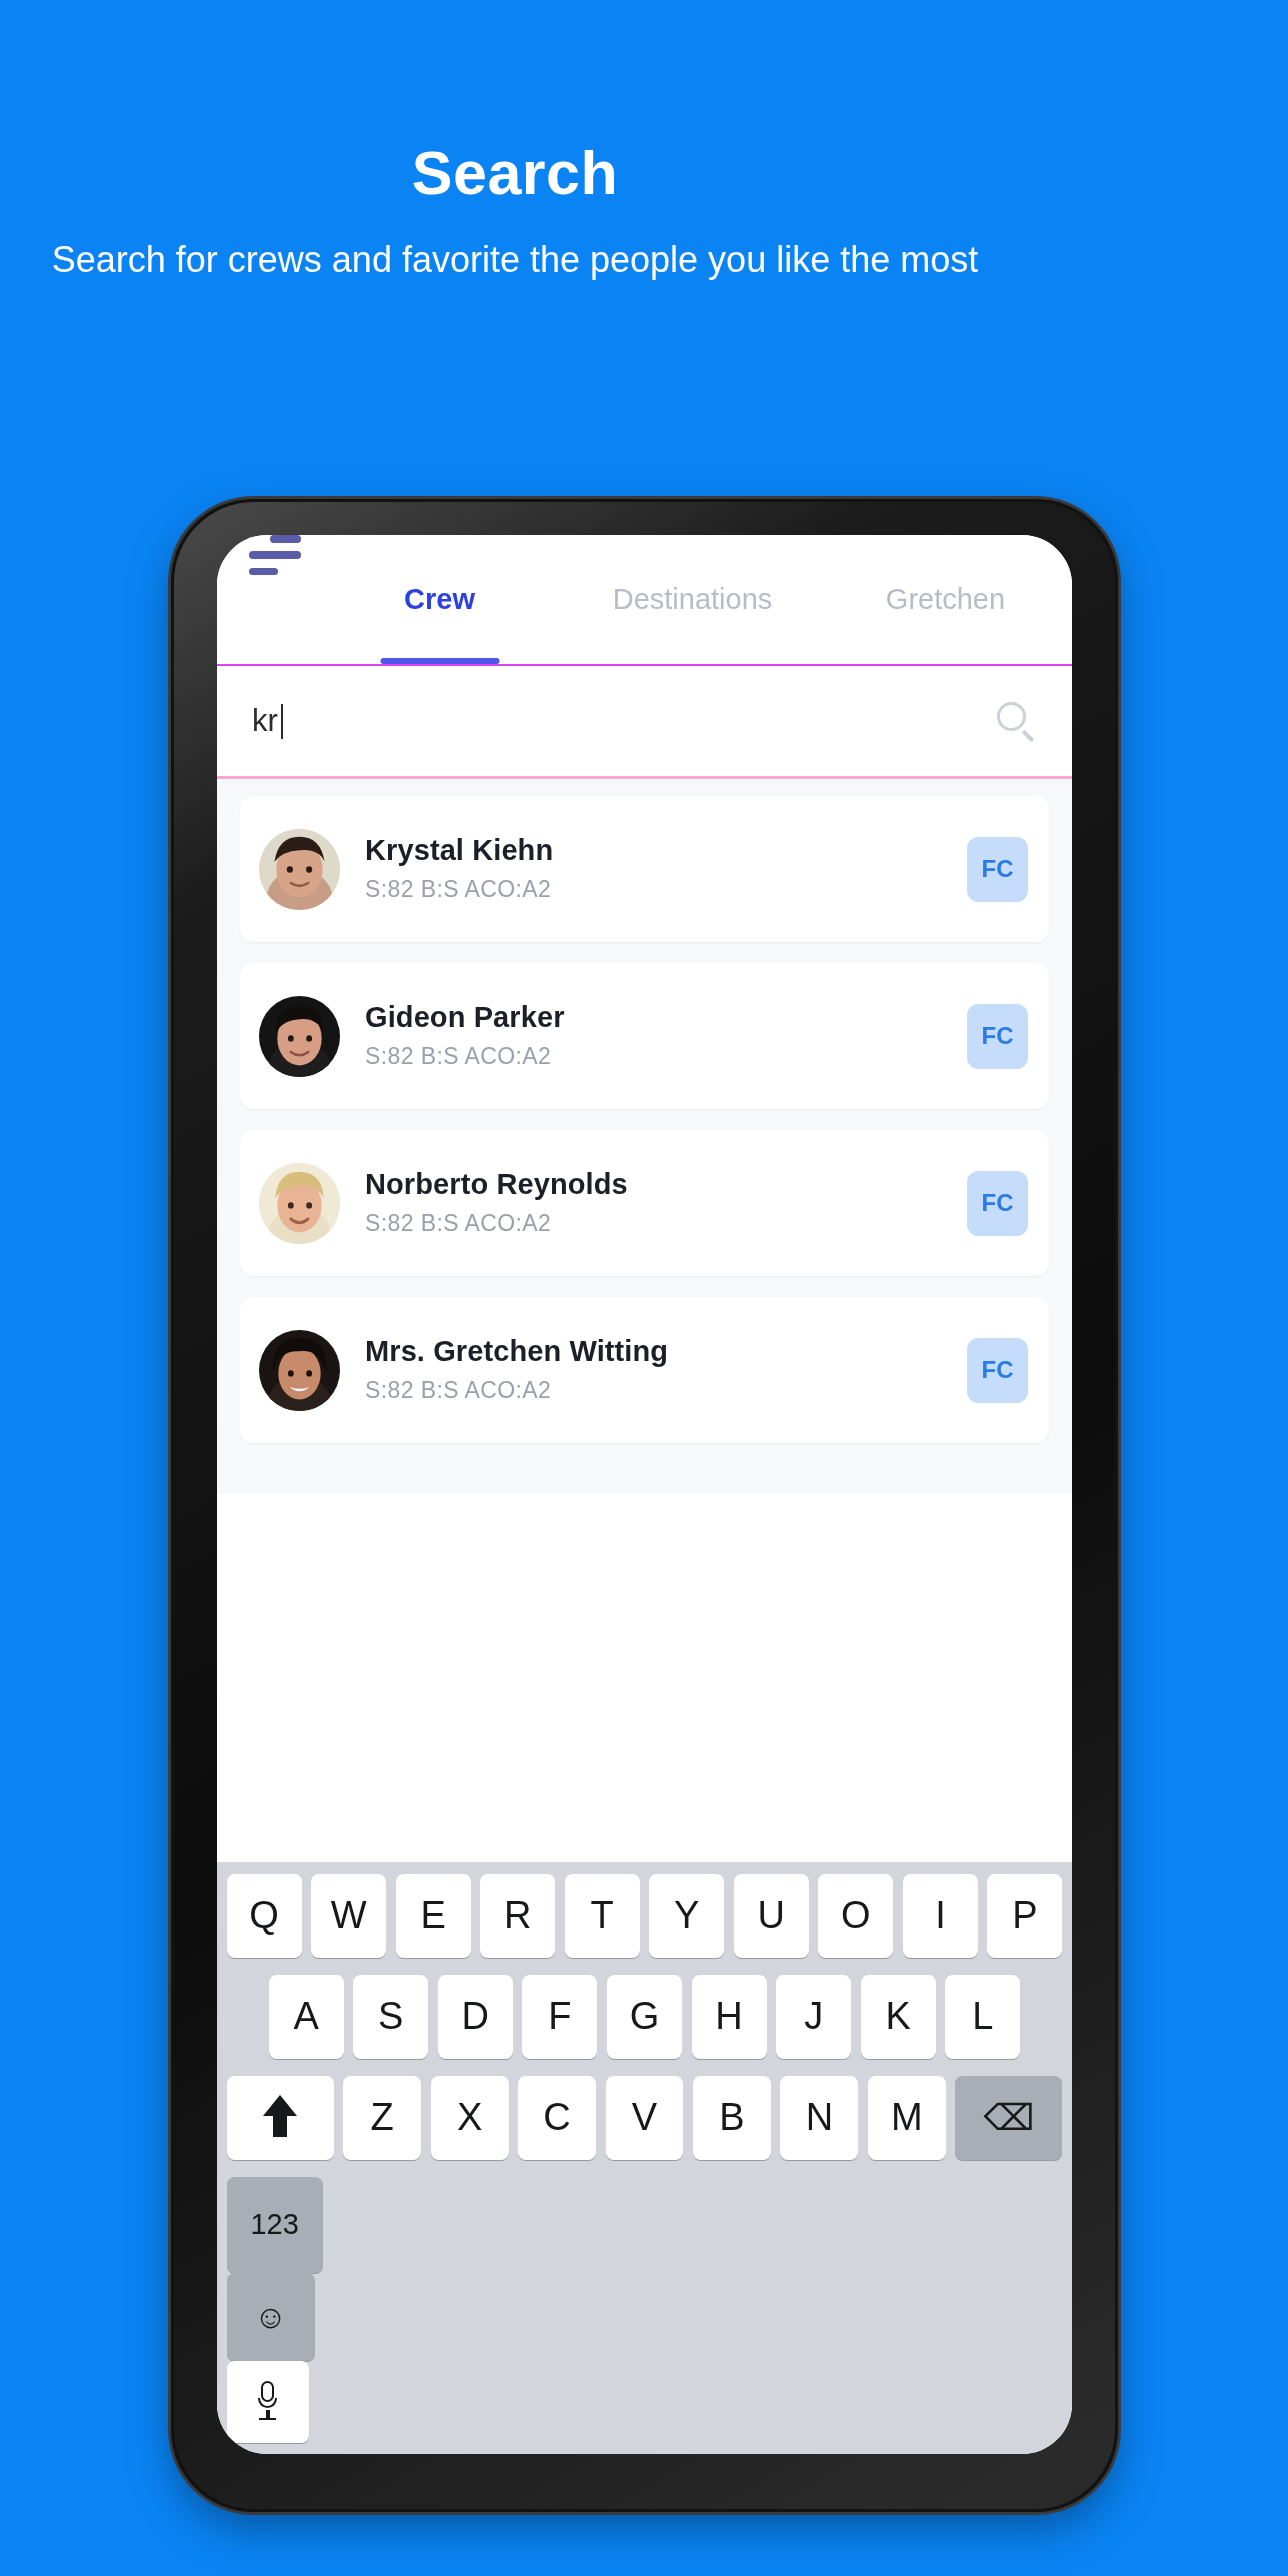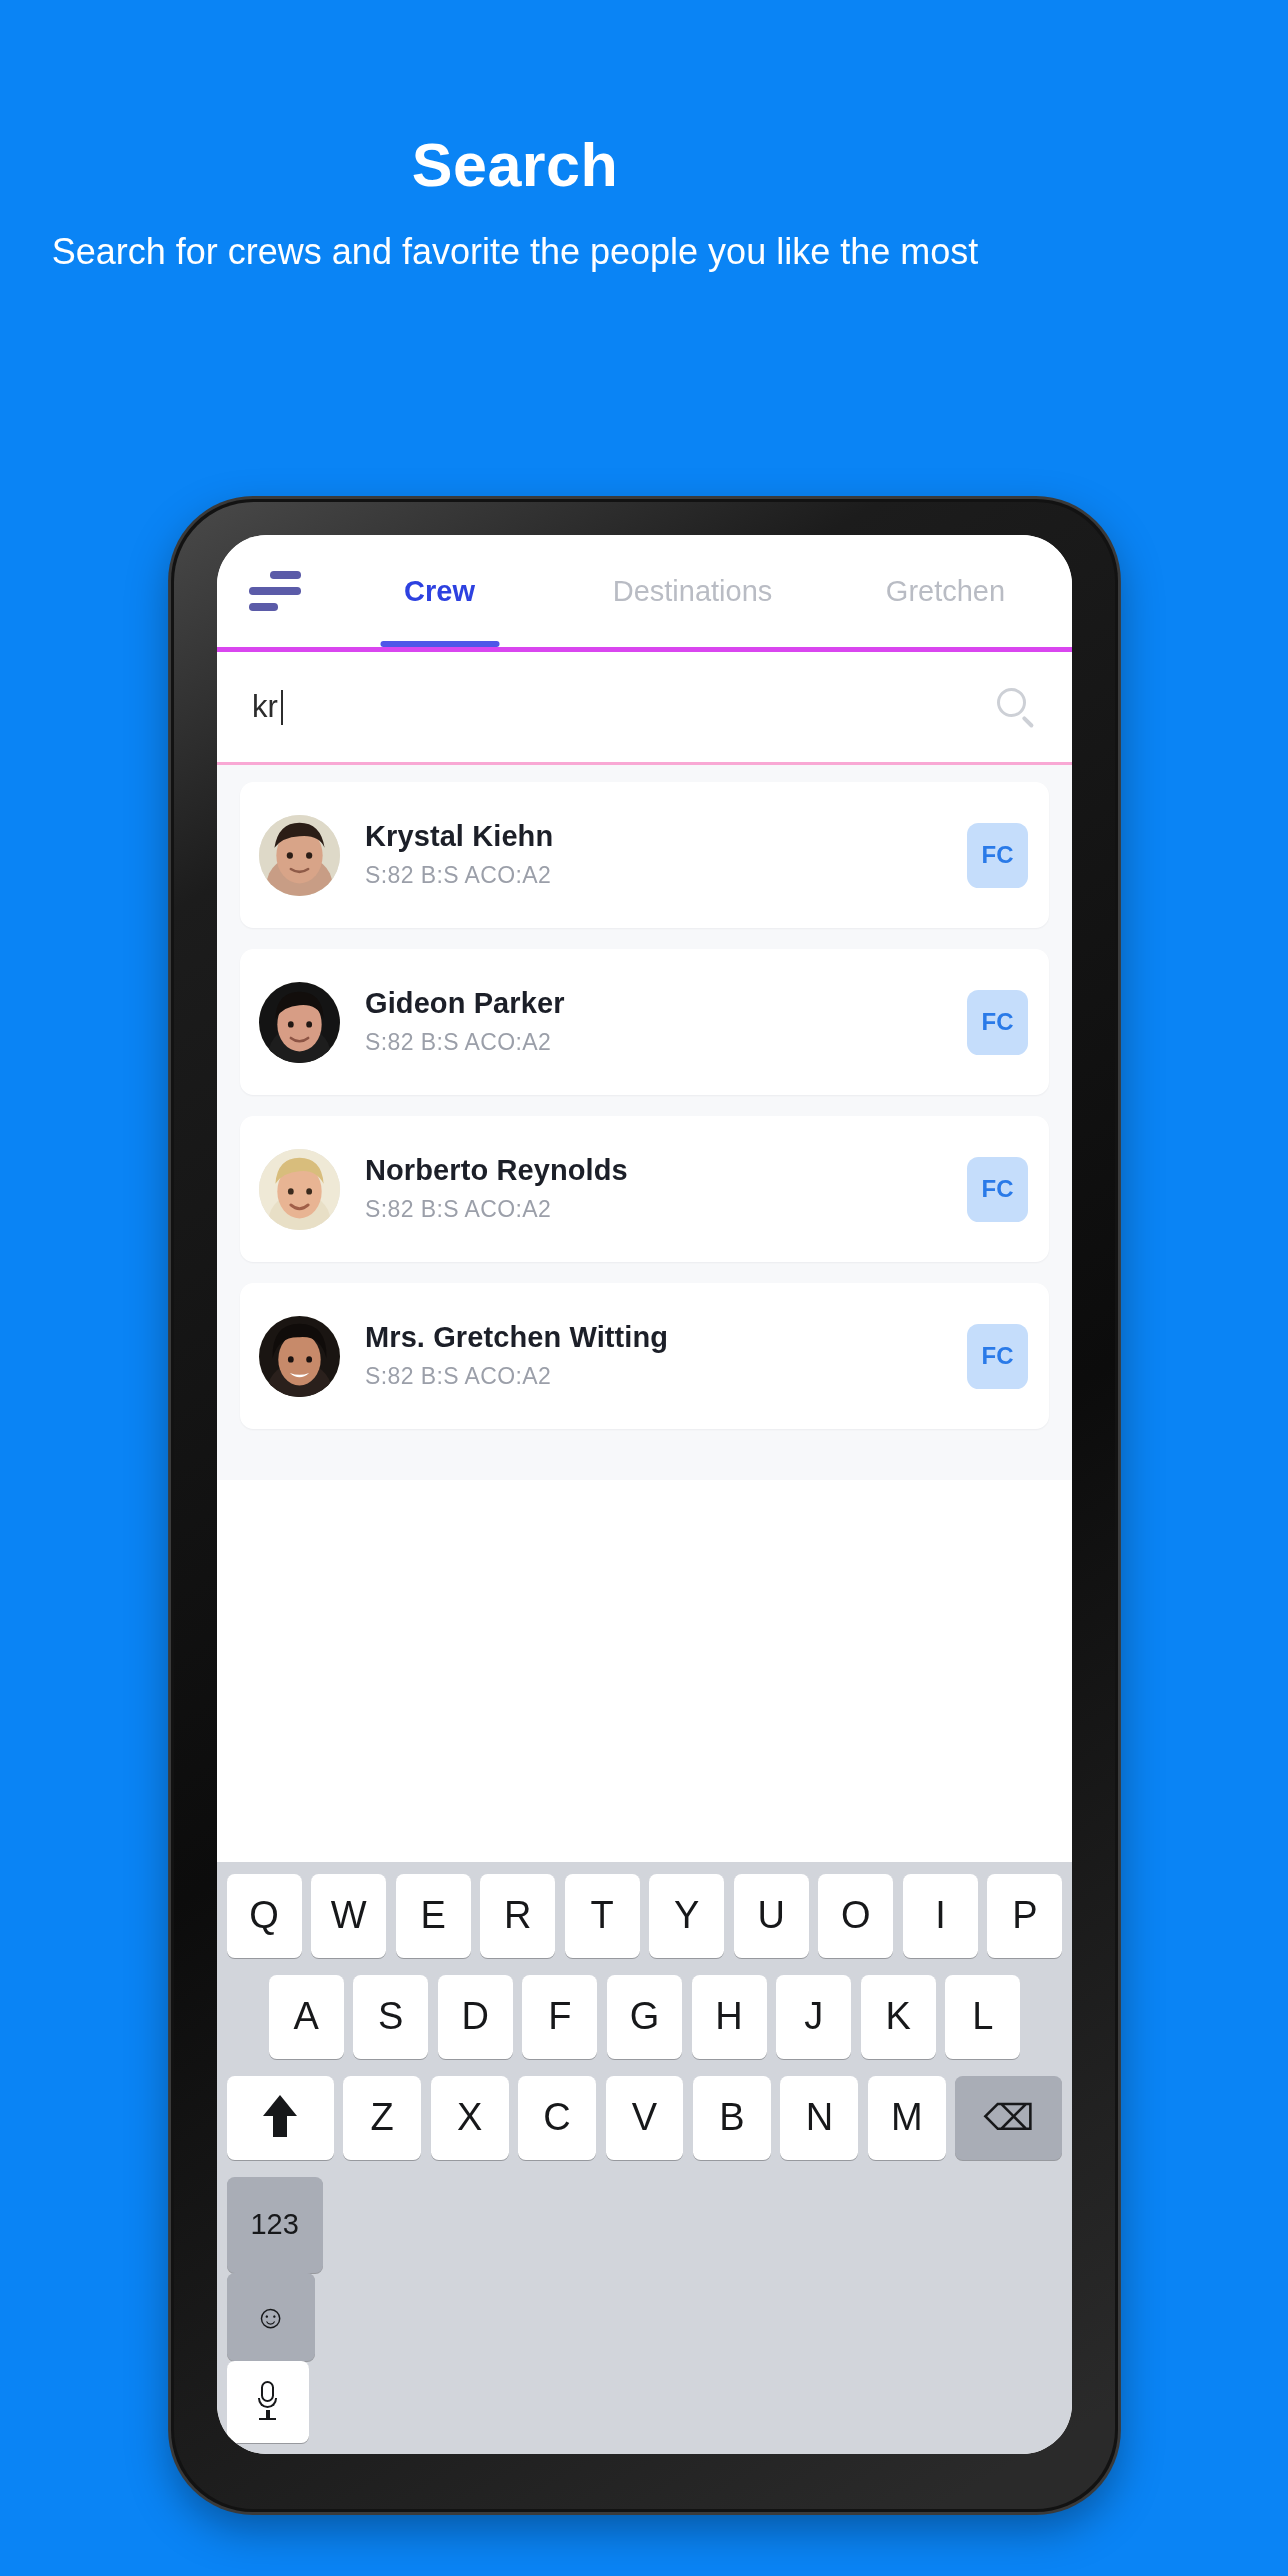--- a/index.html
+++ b/index.html
@@ -4,21 +4,21 @@
 <style>
   * { box-sizing: border-box; margin: 0; padding: 0; }
   html, body {
     width: 1288px; height: 2576px;
     overflow: hidden;
     font-family: "Liberation Sans", sans-serif;
   }
   body { background: #0a84f5; position: relative; }
 
   
-  .promo { position: absolute; top: 8px; left: 0; width: 1030px; text-align: center; }
+  .promo { position: absolute; top: 16px; left: 0; width: 1030px; text-align: center; }
   .promo-title {
     margin-top: 127px;
     font-size: 61px; font-weight: 700; color: #ffffff;
     letter-spacing: 0.5px; line-height: 1.0;
   }
   .promo-sub {
     margin-top: 33px;
     font-size: 36px; font-weight: 400; color: #ffffff;
     line-height: 1.28;
     max-width: 978px; margin-left: auto; margin-right: auto;
@@ -43,23 +43,23 @@
     position: absolute;
     left: 46px; top: 36px;
     width: 855px; height: 1919px;
     background: #ffffff;
     border-radius: 50px;
     overflow: hidden;
   }
 
   
   .tabbar {
-    position: relative; height: 117px; background: #ffffff;
-    display: flex; align-items: center;
-    border-bottom: 5px solid #d946ef;
+    position: relative; height: 131px; background: #ffffff;
+    display: flex; 
+    border-bottom: 2px solid #d946ef;
   }
   .filter-icon {
     width: 77px; margin-left: 19px;
     display: flex; flex-direction: column; align-items: center; gap: 8.6px;
   }
   .filter-icon i { display: block; height: 7.7px; border-radius: 3.8px; background: #5b5ba8; }
   .filter-icon i.b1 { width: 31px; margin-left: 21px; }
   .filter-icon i.b2 { width: 52px; }
   .filter-icon i.b3 { width: 29px; margin-right: 23px; }
 

